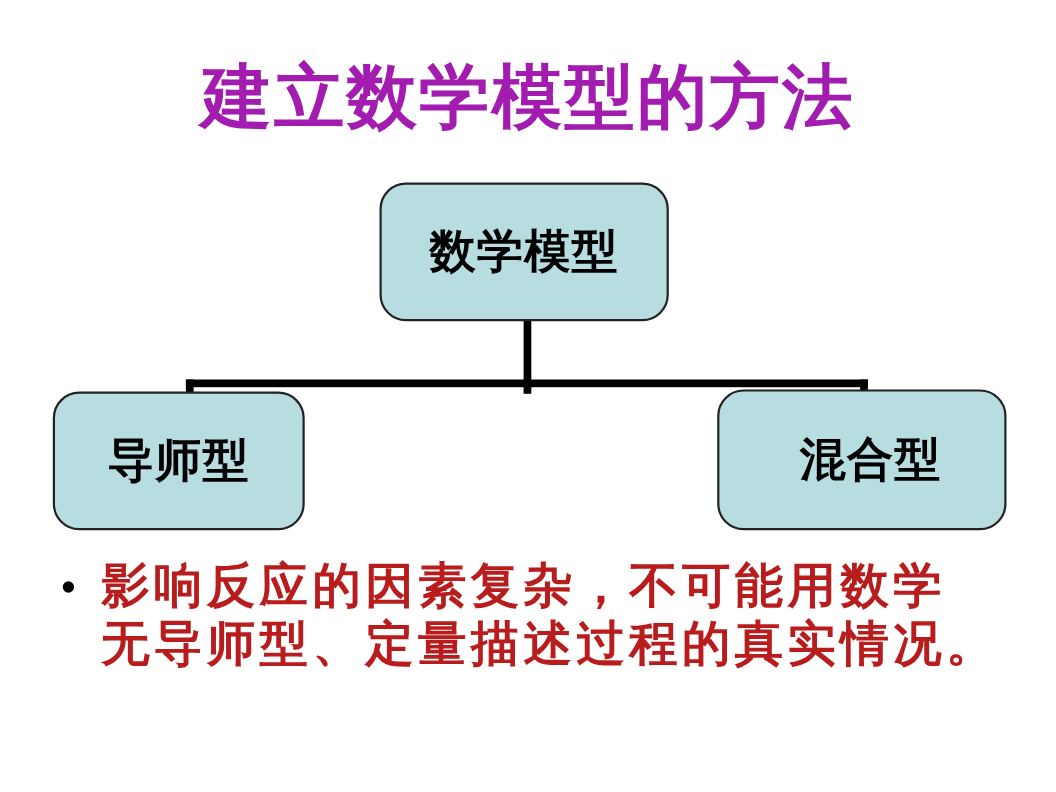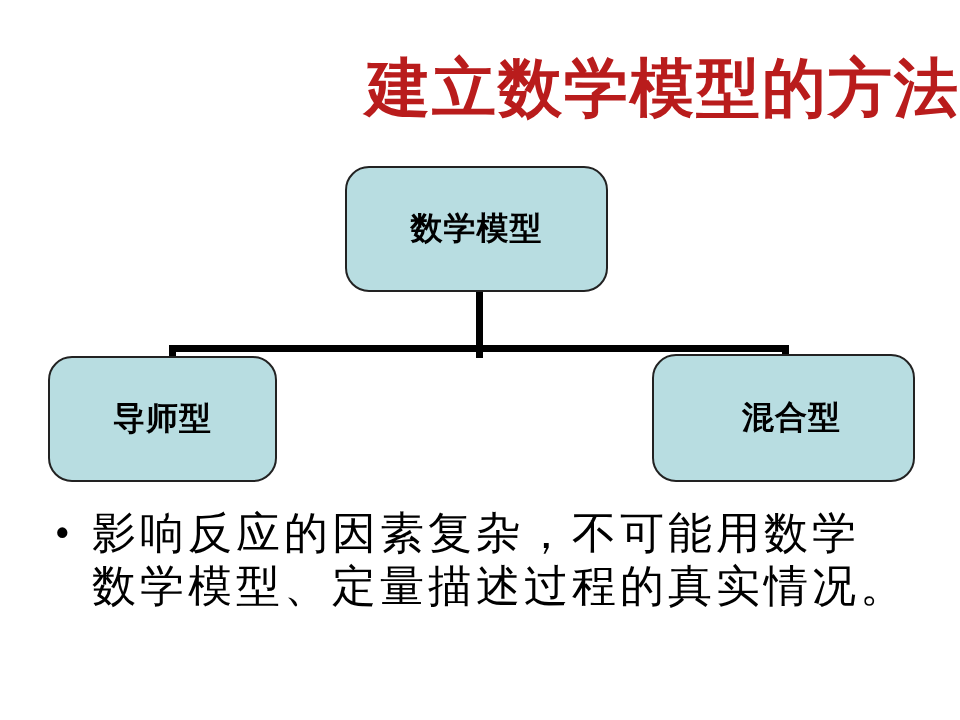--- a/index.html
+++ b/index.html
@@ -15,26 +15,26 @@
     overflow: hidden;
     font-family: "Liberation Sans", "DejaVu Sans", sans-serif;
     color: #000000;
   }
   .title {
     position: absolute;
     top: 50px;
     left: 0;
     width: 100%;
     margin: 0;
-    text-align: right;
+    text-align: center;
     font-size: 64px;
     line-height: 1.2;
     font-weight: bold;
     letter-spacing: 2px;
-    color: #b91c1c;
+    color: #a21caf;
   }
   
   .diagram {
     position: absolute;
     left: 0;
     top: 0;
     width: 960px;
     height: 500px;
   }
   .connector {
@@ -46,21 +46,21 @@
   .conn-stub-l { left: 169px; top: 345px; width: 7px;  height: 15px; }
   .conn-stub-r { left: 782px; top: 345px; width: 7px;  height: 15px; }
   .node {
     position: absolute;
     background: var(--box-fill, #b8dde1);
     border: 2px solid var(--box-border, #222222);
     border-radius: 24px;
     display: flex;
     align-items: center;
     justify-content: center;
-    font-size: 32px;
+    font-size: 42px;
     font-weight: bold;
     letter-spacing: 1px;
     color: #000000;
     box-sizing: border-box;
   }
   .node-root { left: 345px; top: 166px; width: 263px; height: 126px; }
   .node-c1   { left: 48px;  top: 356px; width: 229px; height: 126px; }
   .node-c2   { left: 350px; top: 356px; width: 262px; height: 125px; }
   .node-c3   { left: 652px; top: 354px; width: 263px; height: 128px; padding-left: 16px; }
   
@@ -81,24 +81,24 @@
   }
   .bullet-lines {
     position: absolute;
     left: 92px;
     top: 0;
     width: 840px;
   }
   .bullet-line {
     font-size: 44px;
     line-height: 53px;
-    font-weight: normal;
+    font-weight: bold;
     letter-spacing: 4px;
     white-space: nowrap;
-    color: #000000;
+    color: #b91c1c;
   }
 </style>
 </head>
 <body>
 
 <div class="slide">
 
   <h1 class="title">建立数学模型的方法</h1>
 
   <div class="diagram">
@@ -120,17 +120,17 @@
     <div class="node node-c3">
       <span>混合型</span>
     </div>
 
   </div>
 
   <div class="bullet-block">
     <span class="bullet-marker">•</span>
     <div class="bullet-lines">
       <div class="bullet-line">影响反应的因素复杂，不可能用数学</div>
-      <div class="bullet-line">数学模型、定量描述过程的真实情况。</div>
+      <div class="bullet-line">无导师型、定量描述过程的真实情况。</div>
     </div>
   </div>
 
 </div>
 
 </body></html>

